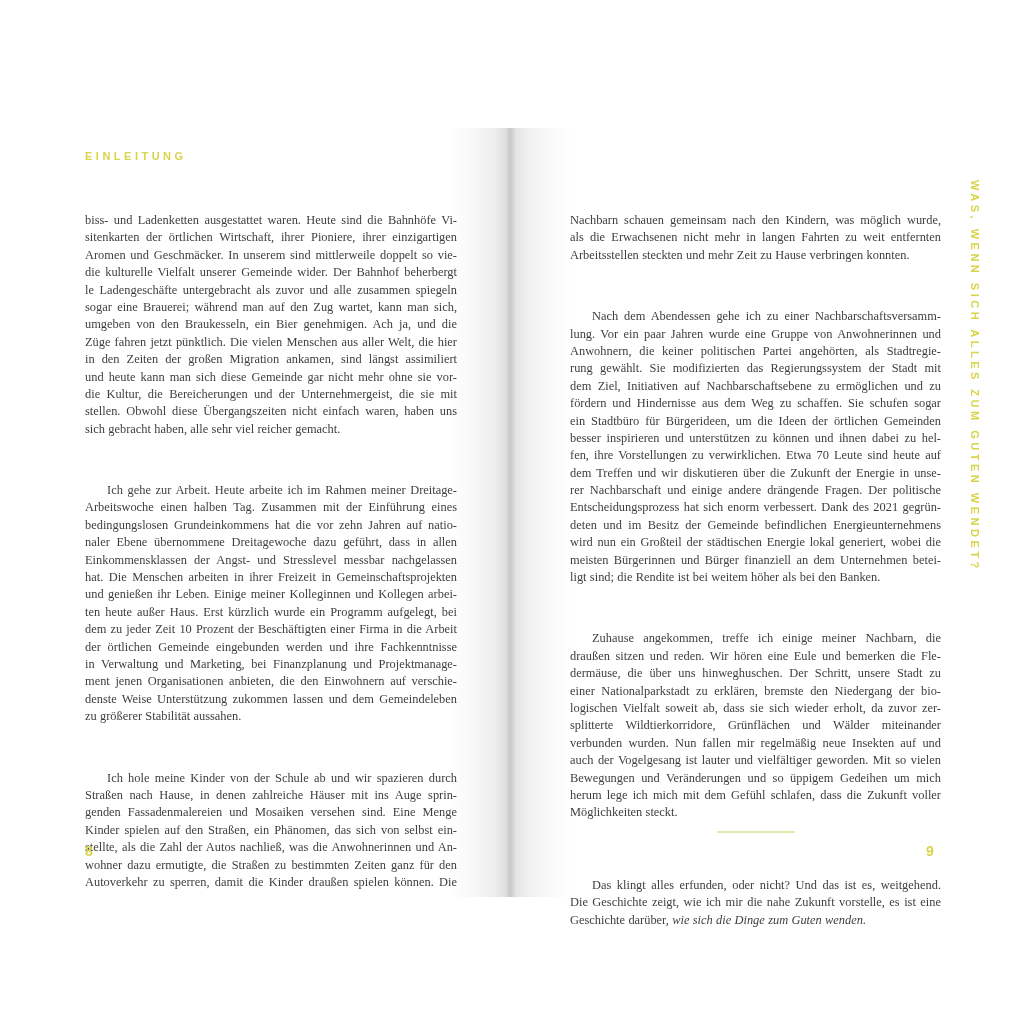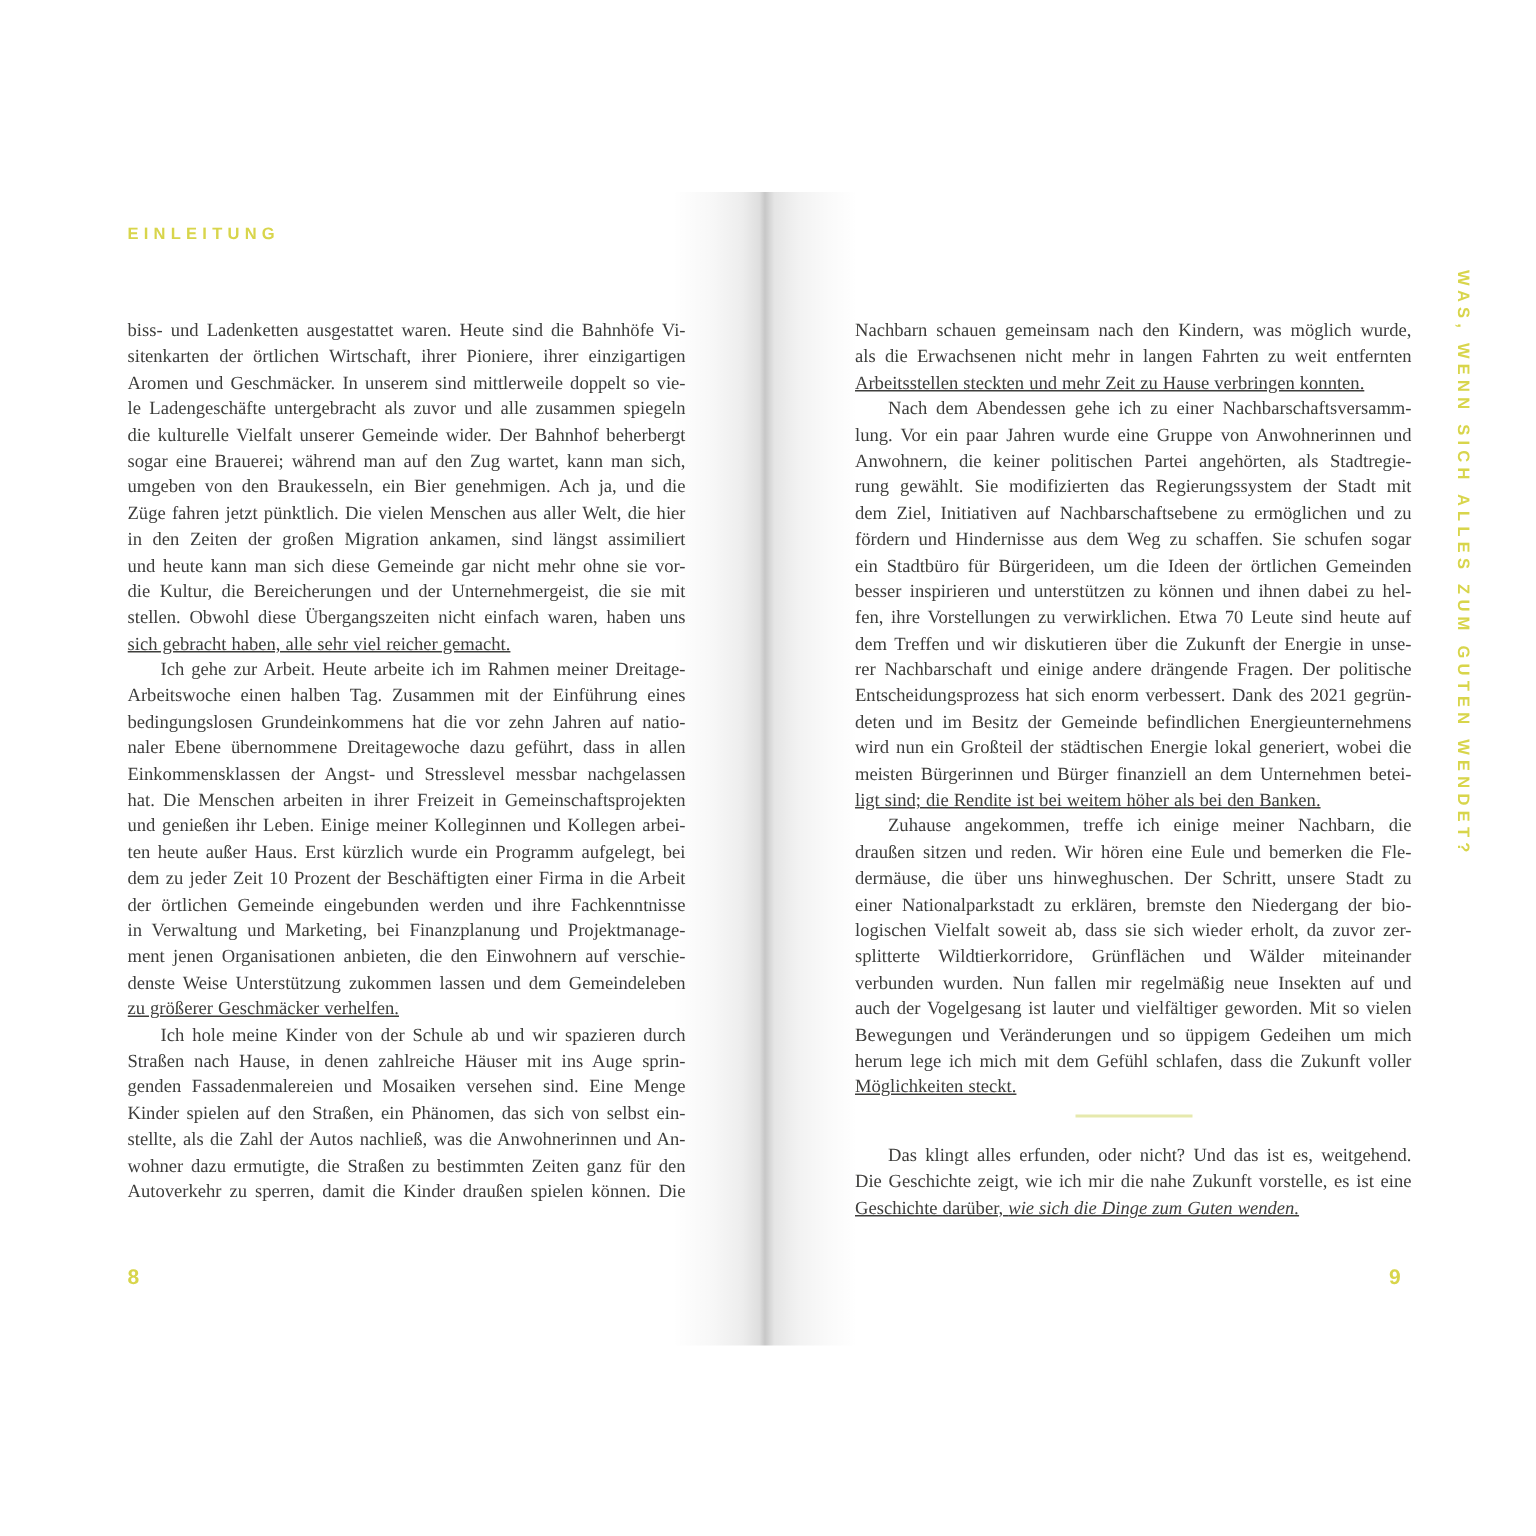--- a/index.html
+++ b/index.html
@@ -35,22 +35,22 @@
   }
   .column{position:absolute;top:212px;color:#3e3e3c;}
   .column.left{left:85px;width:372px;}
   .column.right{left:570px;width:371px;}
   .paragraph{margin:0;}
   .line{
     font-size:12.4px;line-height:17.4px;height:17.4px;overflow:hidden;
     text-align:justify;text-align-last:justify;
     word-spacing:0.02em;
   }
-  .line.end{text-align-last:left;text-decoration:underline;}
-  .line.indent{text-indent:22px;}
+  .line.end{text-align-last:left;}
+  .line.indent{text-indent:22px;margin-top:44px;}
   .line .it{font-style:italic;}
   .divider{
     height:2px;width:78px;margin:9px auto 17px auto;
   }
   .pagenum{
     position:absolute;top:843px;
     font-family:"Liberation Sans","DejaVu Sans",sans-serif;
     font-size:14px;font-weight:bold;
   }
   .pagenum.left{left:85px;}
@@ -61,22 +61,22 @@
 
 <div class="gutter"></div>
 
 <div class="kicker left" style="color: rgb(216, 213, 75);">EINLEITUNG</div>
 
 <div class="column left" id="left-col" style="color: rgb(62, 62, 60);">
     <div class="paragraph">
       <div class="line">biss- und Ladenketten ausgestattet waren. Heute sind die Bahnhöfe Vi-</div>
       <div class="line">sitenkarten der örtlichen Wirtschaft, ihrer Pioniere, ihrer einzigartigen</div>
       <div class="line">Aromen und Geschmäcker. In unserem sind mittlerweile doppelt so vie-</div>
+      <div class="line">die kulturelle Vielfalt unserer Gemeinde wider. Der Bahnhof beherbergt</div>
       <div class="line">le Ladengeschäfte untergebracht als zuvor und alle zusammen spiegeln</div>
-      <div class="line">die kulturelle Vielfalt unserer Gemeinde wider. Der Bahnhof beherbergt</div>
       <div class="line">sogar eine Brauerei; während man auf den Zug wartet, kann man sich,</div>
       <div class="line">umgeben von den Braukesseln, ein Bier genehmigen. Ach ja, und die</div>
       <div class="line">Züge fahren jetzt pünktlich. Die vielen Menschen aus aller Welt, die hier</div>
       <div class="line">in den Zeiten der großen Migration ankamen, sind längst assimiliert</div>
       <div class="line">und heute kann man sich diese Gemeinde gar nicht mehr ohne sie vor-</div>
       <div class="line">die Kultur, die Bereicherungen und der Unternehmergeist, die sie mit</div>
       <div class="line">stellen. Obwohl diese Übergangszeiten nicht einfach waren, haben uns</div>
       <div class="line end">sich gebracht haben, alle sehr viel reicher gemacht.</div>
     </div>
     <div class="paragraph">
@@ -86,21 +86,21 @@
       <div class="line">naler Ebene übernommene Dreitagewoche dazu geführt, dass in allen</div>
       <div class="line">Einkommensklassen der Angst- und Stresslevel messbar nachgelassen</div>
       <div class="line">hat. Die Menschen arbeiten in ihrer Freizeit in Gemeinschaftsprojekten</div>
       <div class="line">und genießen ihr Leben. Einige meiner Kolleginnen und Kollegen arbei-</div>
       <div class="line">ten heute außer Haus. Erst kürzlich wurde ein Programm aufgelegt, bei</div>
       <div class="line">dem zu jeder Zeit 10 Prozent der Beschäftigten einer Firma in die Arbeit</div>
       <div class="line">der örtlichen Gemeinde eingebunden werden und ihre Fachkenntnisse</div>
       <div class="line">in Verwaltung und Marketing, bei Finanzplanung und Projektmanage-</div>
       <div class="line">ment jenen Organisationen anbieten, die den Einwohnern auf verschie-</div>
       <div class="line">denste Weise Unterstützung zukommen lassen und dem Gemeindeleben</div>
-      <div class="line end">zu größerer Geschmäcker verhelfen.</div>
+      <div class="line end">zu größerer Stabilität aussahen.</div>
     </div>
     <div class="paragraph">
       <div class="line indent">Ich hole meine Kinder von der Schule ab und wir spazieren durch</div>
       <div class="line">Straßen nach Hause, in denen zahlreiche Häuser mit ins Auge sprin-</div>
       <div class="line">genden Fassadenmalereien und Mosaiken versehen sind. Eine Menge</div>
       <div class="line">Kinder spielen auf den Straßen, ein Phänomen, das sich von selbst ein-</div>
       <div class="line">stellte, als die Zahl der Autos nachließ, was die Anwohnerinnen und An-</div>
       <div class="line">wohner dazu ermutigte, die Straßen zu bestimmten Zeiten ganz für den</div>
       <div class="line">Autoverkehr zu sperren, damit die Kinder draußen spielen können. Die</div>
     </div>

